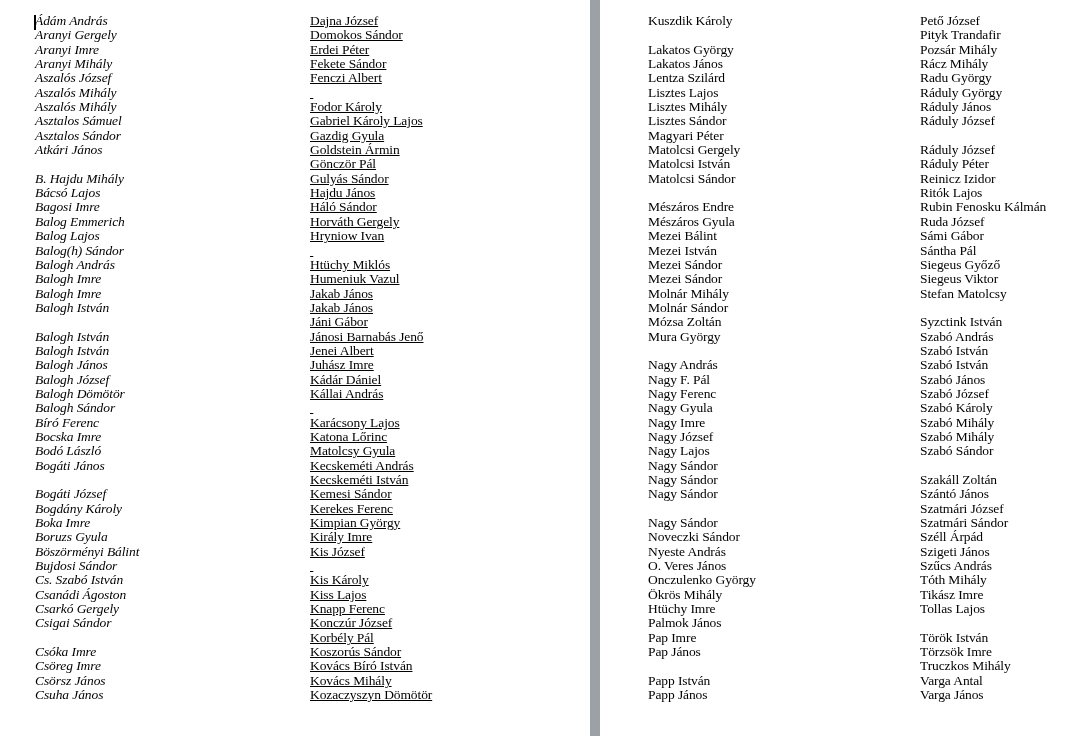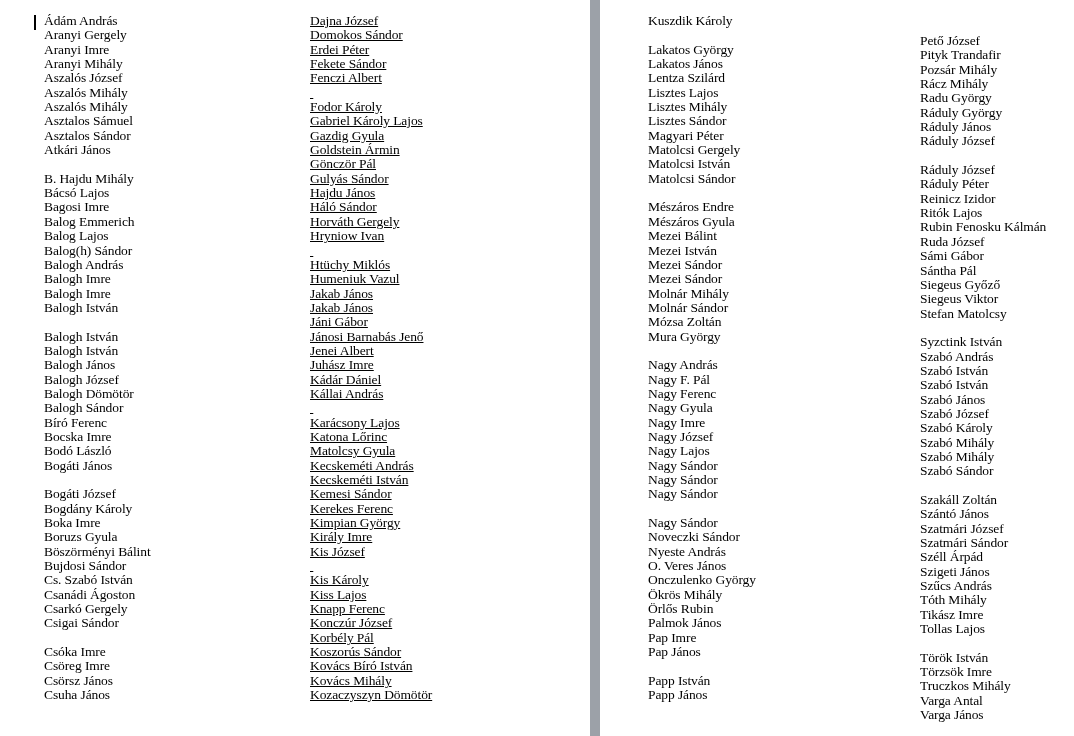--- a/index.html
+++ b/index.html
@@ -18,24 +18,24 @@
   .text-column {
     position: absolute;
     top: 14px;
     font-size: 13.5px;
     line-height: 14.35px;
     color: #000000;
     white-space: nowrap;
     letter-spacing: -0.1px;
   }
   .text-column .line { height: 14.35px; }
-  .col-1 { left: 44px; }
+  .col-1 { left: 35px; font-style: italic; }
   .col-2 { left: 310px; text-decoration: underline; }
   .col-3 { left: 648px; }
-  .col-4 { left: 920px; margin-top: 20px; }
+  .col-4 { left: 920px; }
   .page-divider {
     position: absolute;
     left: 590px;
     top: 0;
     width: 10px;
     height: 736px;
     background: #9ca1a8;
   }
   .caret {
     position: absolute;
@@ -192,21 +192,21 @@
       <div class="line">Nagy Sándor</div>
       <div class="line">Nagy Sándor</div>
       <div class="line">Nagy Sándor</div>
       <div class="line">&nbsp;</div>
       <div class="line">Nagy Sándor</div>
       <div class="line">Noveczki Sándor</div>
       <div class="line">Nyeste András</div>
       <div class="line">O. Veres János</div>
       <div class="line">Onczulenko György</div>
       <div class="line">Ökrös Mihály</div>
-      <div class="line">Örlős Rubin</div>
+      <div class="line">Htüchy Imre</div>
       <div class="line">Palmok János</div>
       <div class="line">Pap Imre</div>
       <div class="line">Pap János</div>
       <div class="line">&nbsp;</div>
       <div class="line">Papp István</div>
       <div class="line">Papp János</div>
     </div>
 
   <div class="text-column col-4">
       <div class="line">Pető József</div>

